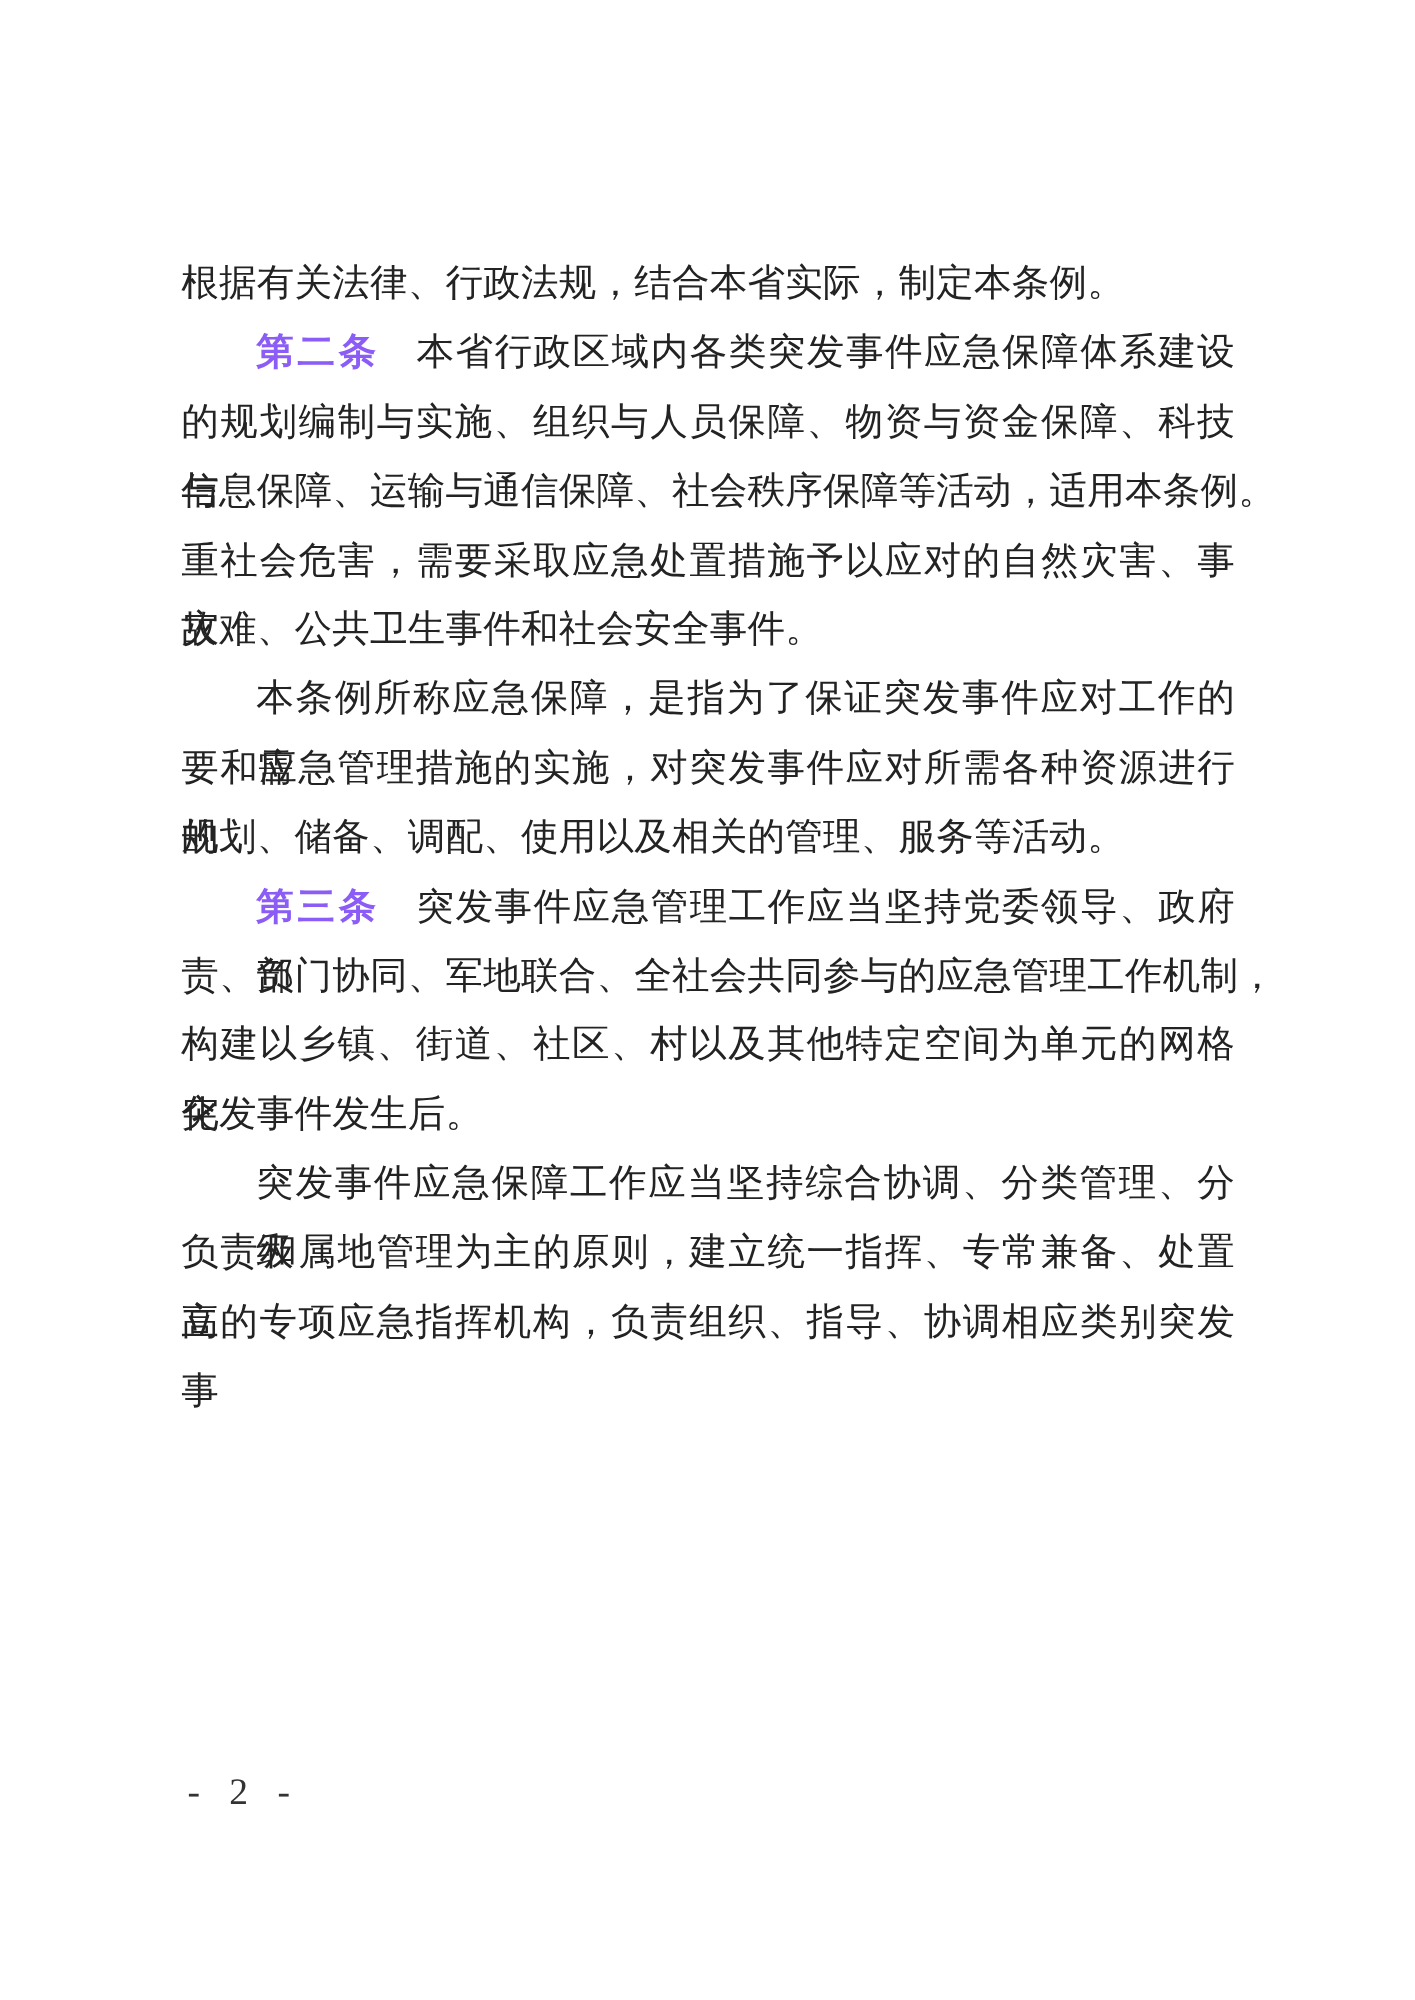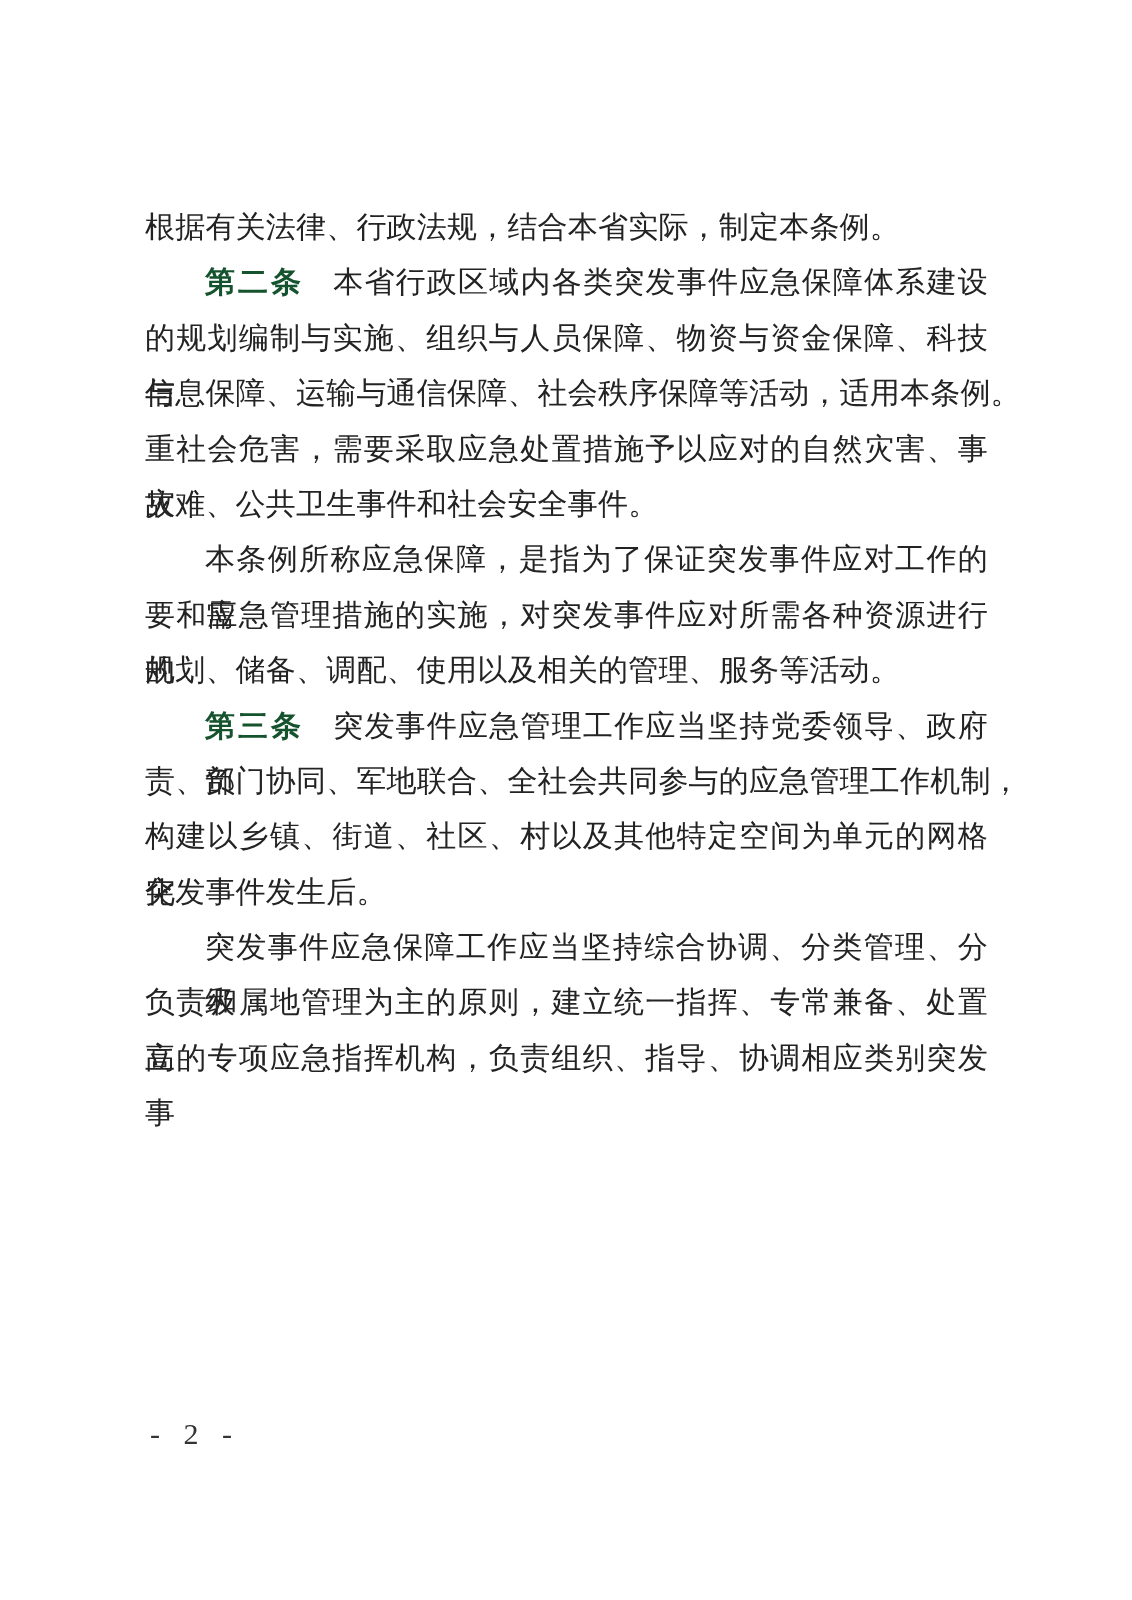--- a/index.html
+++ b/index.html
@@ -35,21 +35,21 @@
     text-align: justify;
     text-align-last: justify;
     text-justify: inter-character;
   }
   .line.indent {
     padding-left: 60px;
   }
   .article-no {
     font-family: "Liberation Sans", sans-serif;
     font-weight: 700;
-    color: #14532d;
+    color: #8b5cf6;
     letter-spacing: 2px;
   }
   .gap {
     display: inline-block;
     width: 28px;
   }
   .page-number {
     position: absolute;
     left: 150px;
     top: 1414px;

